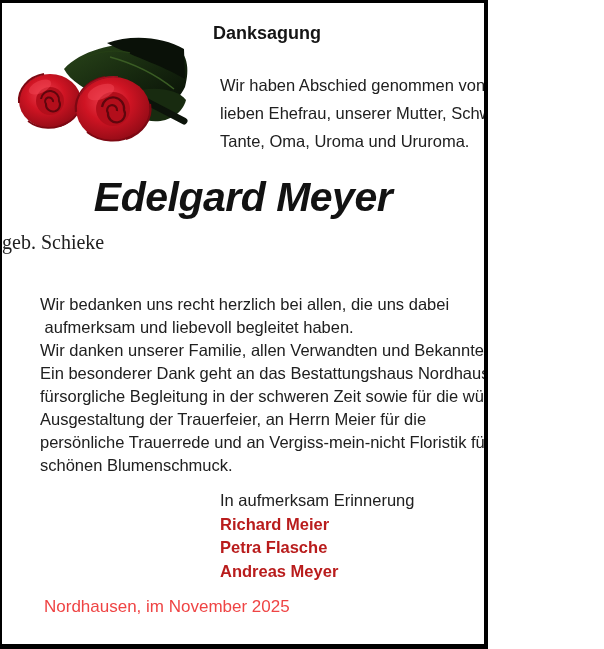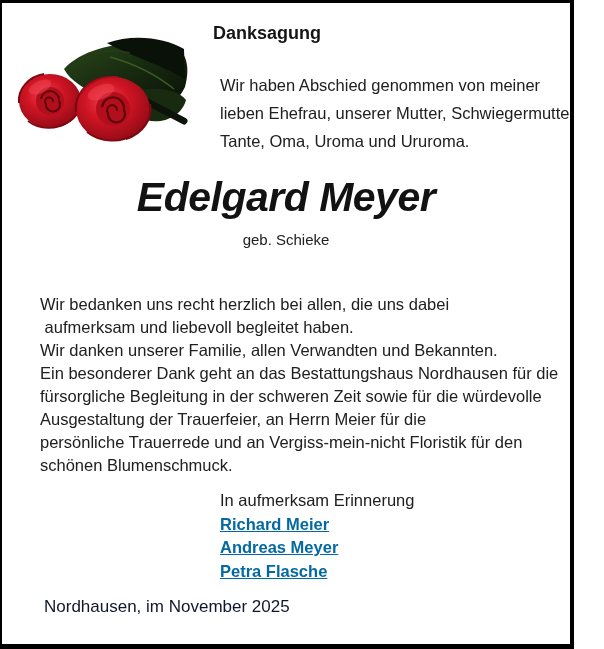--- a/index.html
+++ b/index.html
@@ -1,18 +1,18 @@
 <!DOCTYPE html>
 <html><head>
 <meta charset="utf-8">
 <style>
   html, body { margin: 0; padding: 0; background: #ffffff; }
   .page {
     position: relative;
-    width: 574px;
+    width: 488px;
     height: 649px;
     box-sizing: border-box;
     background: #ffffff;
     border-style: solid;
     border-color: #000000;
     border-width: 3px 4px 5px 2px;
     font-family: "Liberation Sans", sans-serif;
     color: #1c1c1c;
     overflow: hidden;
   }
@@ -53,49 +53,49 @@
     font-weight: 700;
     font-style: italic;
     letter-spacing: -0.5px;
     color: #121212;
   }
   .subname {
     position: absolute;
     left: 0;
     right: 0;
     top: 228px;
-    text-align: center;
-    font-size: 15px;
+    font-size: 20px;
     color: #202020;
+    font-family: Liberation Serif, serif;
   }
   .bodytext {
     position: absolute;
     left: 30px;
     top: 282px;
     margin: 8px;
     font-size: 16.5px;
     line-height: 23px;
     white-space: pre;
     color: #202020;
   }
   .signature {
     position: absolute;
     left: 218px;
     top: 486px;
     font-size: 16.5px;
     line-height: 23.5px;
     color: #202020;
   }
-  .sig-name { font-weight: 700; color: #0369a1; text-decoration: underline; }
+  .sig-name { font-weight: 700; color: #b91c1c; }
   .footer {
     position: absolute;
     left: 42px;
     top: 594px;
     font-size: 17px;
-    color: #0f172a;
+    color: #ef4444;
   }
 </style>
 </head>
 <body>
 
 <div class="page">
 
   <div class="roses">
     <svg width="180" height="114" viewBox="0 0 180 114">
       <defs>
@@ -155,19 +155,19 @@
 Wir danken unserer Familie, allen Verwandten und Bekannten.
 Ein besonderer Dank geht an das Bestattungshaus Nordhausen für die
 fürsorgliche Begleitung in der schweren Zeit sowie für die würdevolle
 Ausgestaltung der Trauerfeier, an Herrn Meier für die
 persönliche Trauerrede und an Vergiss-mein-nicht Floristik für den
 schönen Blumenschmuck.</p>
 
   <div class="signature">
     <div>In aufmerksam Erinnerung</div>
     <div class="sig-name">Richard Meier</div>
+    <div class="sig-name">Petra Flasche</div>
     <div class="sig-name">Andreas Meyer</div>
-    <div class="sig-name">Petra Flasche</div>
   </div>
 
   <div class="footer">Nordhausen, im November 2025</div>
 
 </div>
 
 </body></html>

